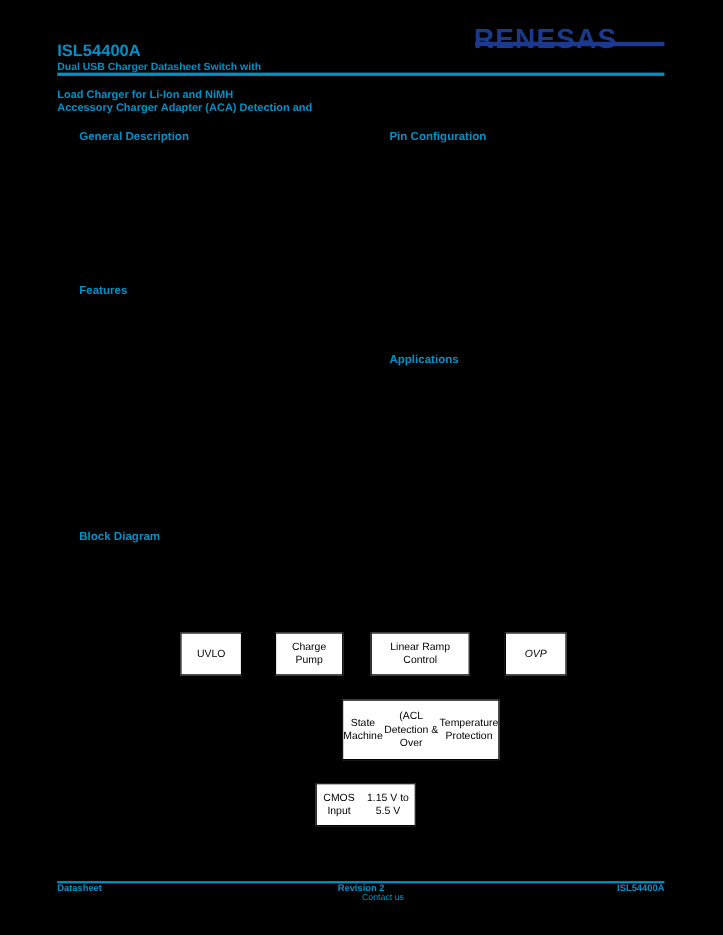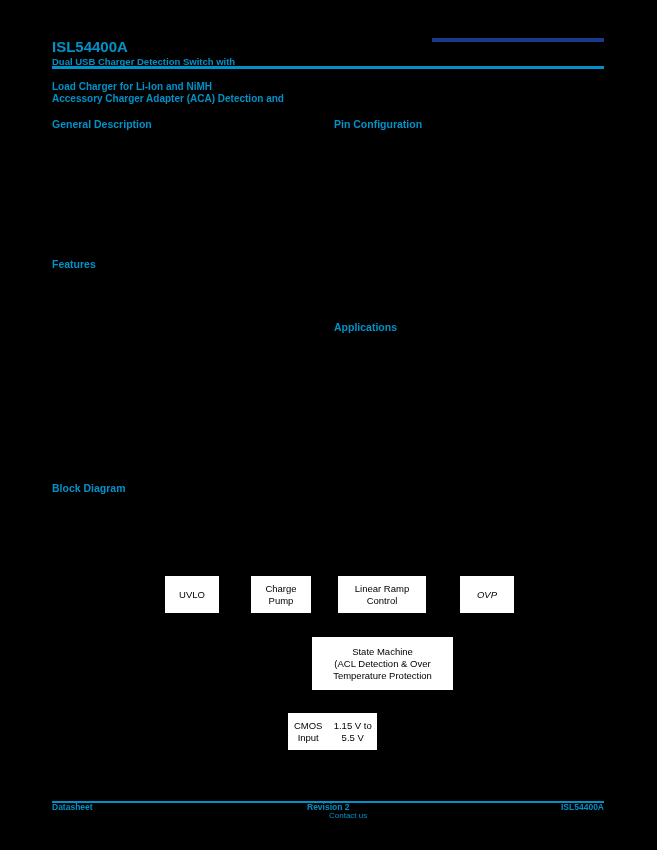--- a/index.html
+++ b/index.html
@@ -97,20 +97,21 @@
     color: #0091c8;
     white-space: nowrap;
   }
   
   .sec-head {
     position: absolute;
     font-size: 10.5px;
     font-weight: bold;
     color: #0091c8;
     white-space: nowrap;
+    margin-left: 20px;
   }
   #sec-general { left: 52px; top: 118px; }
   #sec-pincfg  { left: 334px; top: 118px; }
   #sec-features { left: 52px; top: 258px; }
   #sec-apps    { left: 334px; top: 321px; text-align: right; }
   #sec-blockdiag { left: 52px; top: 482px; }
 
   
   .blk {
     position: absolute;
@@ -123,21 +124,21 @@
     display: flex;
     align-items: center;
     justify-content: center;
     box-sizing: border-box;
   }
   #blk-uvlo   { left: 164px; top: 575px; width: 56px; height: 39px; }
   #blk-charge { left: 250px; top: 575px; width: 62px; height: 39px; }
   #blk-linear { left: 337px; top: 575px; width: 90px; height: 39px; }
   #blk-ovp    { left: 459px; top: 575px; width: 56px; height: 39px; font-style: italic; }
   #blk-state  { left: 311px; top: 636px; width: 143px; height: 55px;
-                flex-direction: column; }
+                flex-direction: row; }
   #blk-cmos   { left: 287px; top: 712px; width: 91px; height: 39px;
                 flex-direction: row; }
   .blk span { display: block; }
 
   
   .footer-rule {
     position: absolute;
     left: 52px;
     top: 801px;
     width: 552px;
@@ -180,24 +181,27 @@
     color: #0091c8;
     white-space: nowrap;
     text-align: right;
   }
 </style>
 </head>
 <body>
 
 <div class="page">
 
+  <div class="logo">
+    <span class="logo-mark">RENESAS</span>
+  </div>
   <div class="header-rule"></div>
 
   <div class="part-number">ISL54400A</div>
-  <div class="title-line-1">Dual USB Charger Detection Switch with</div>
+  <div class="title-line-1">Dual USB Charger Datasheet Switch with</div>
   <div class="title-rule"></div>
   <div class="subtitle-1">Accessory Charger Adapter (ACA) Detection and</div>
   <div class="subtitle-2">Load Charger for Li-Ion and NiMH</div>
 
   <div class="sec-head" id="sec-general">General Description</div>
   <div class="sec-head" id="sec-pincfg">Pin Configuration</div>
   <div class="sec-head" id="sec-features">Features</div>
   <div class="sec-head" id="sec-apps">Applications</div>
   <div class="sec-head" id="sec-blockdiag">Block Diagram</div>
 

